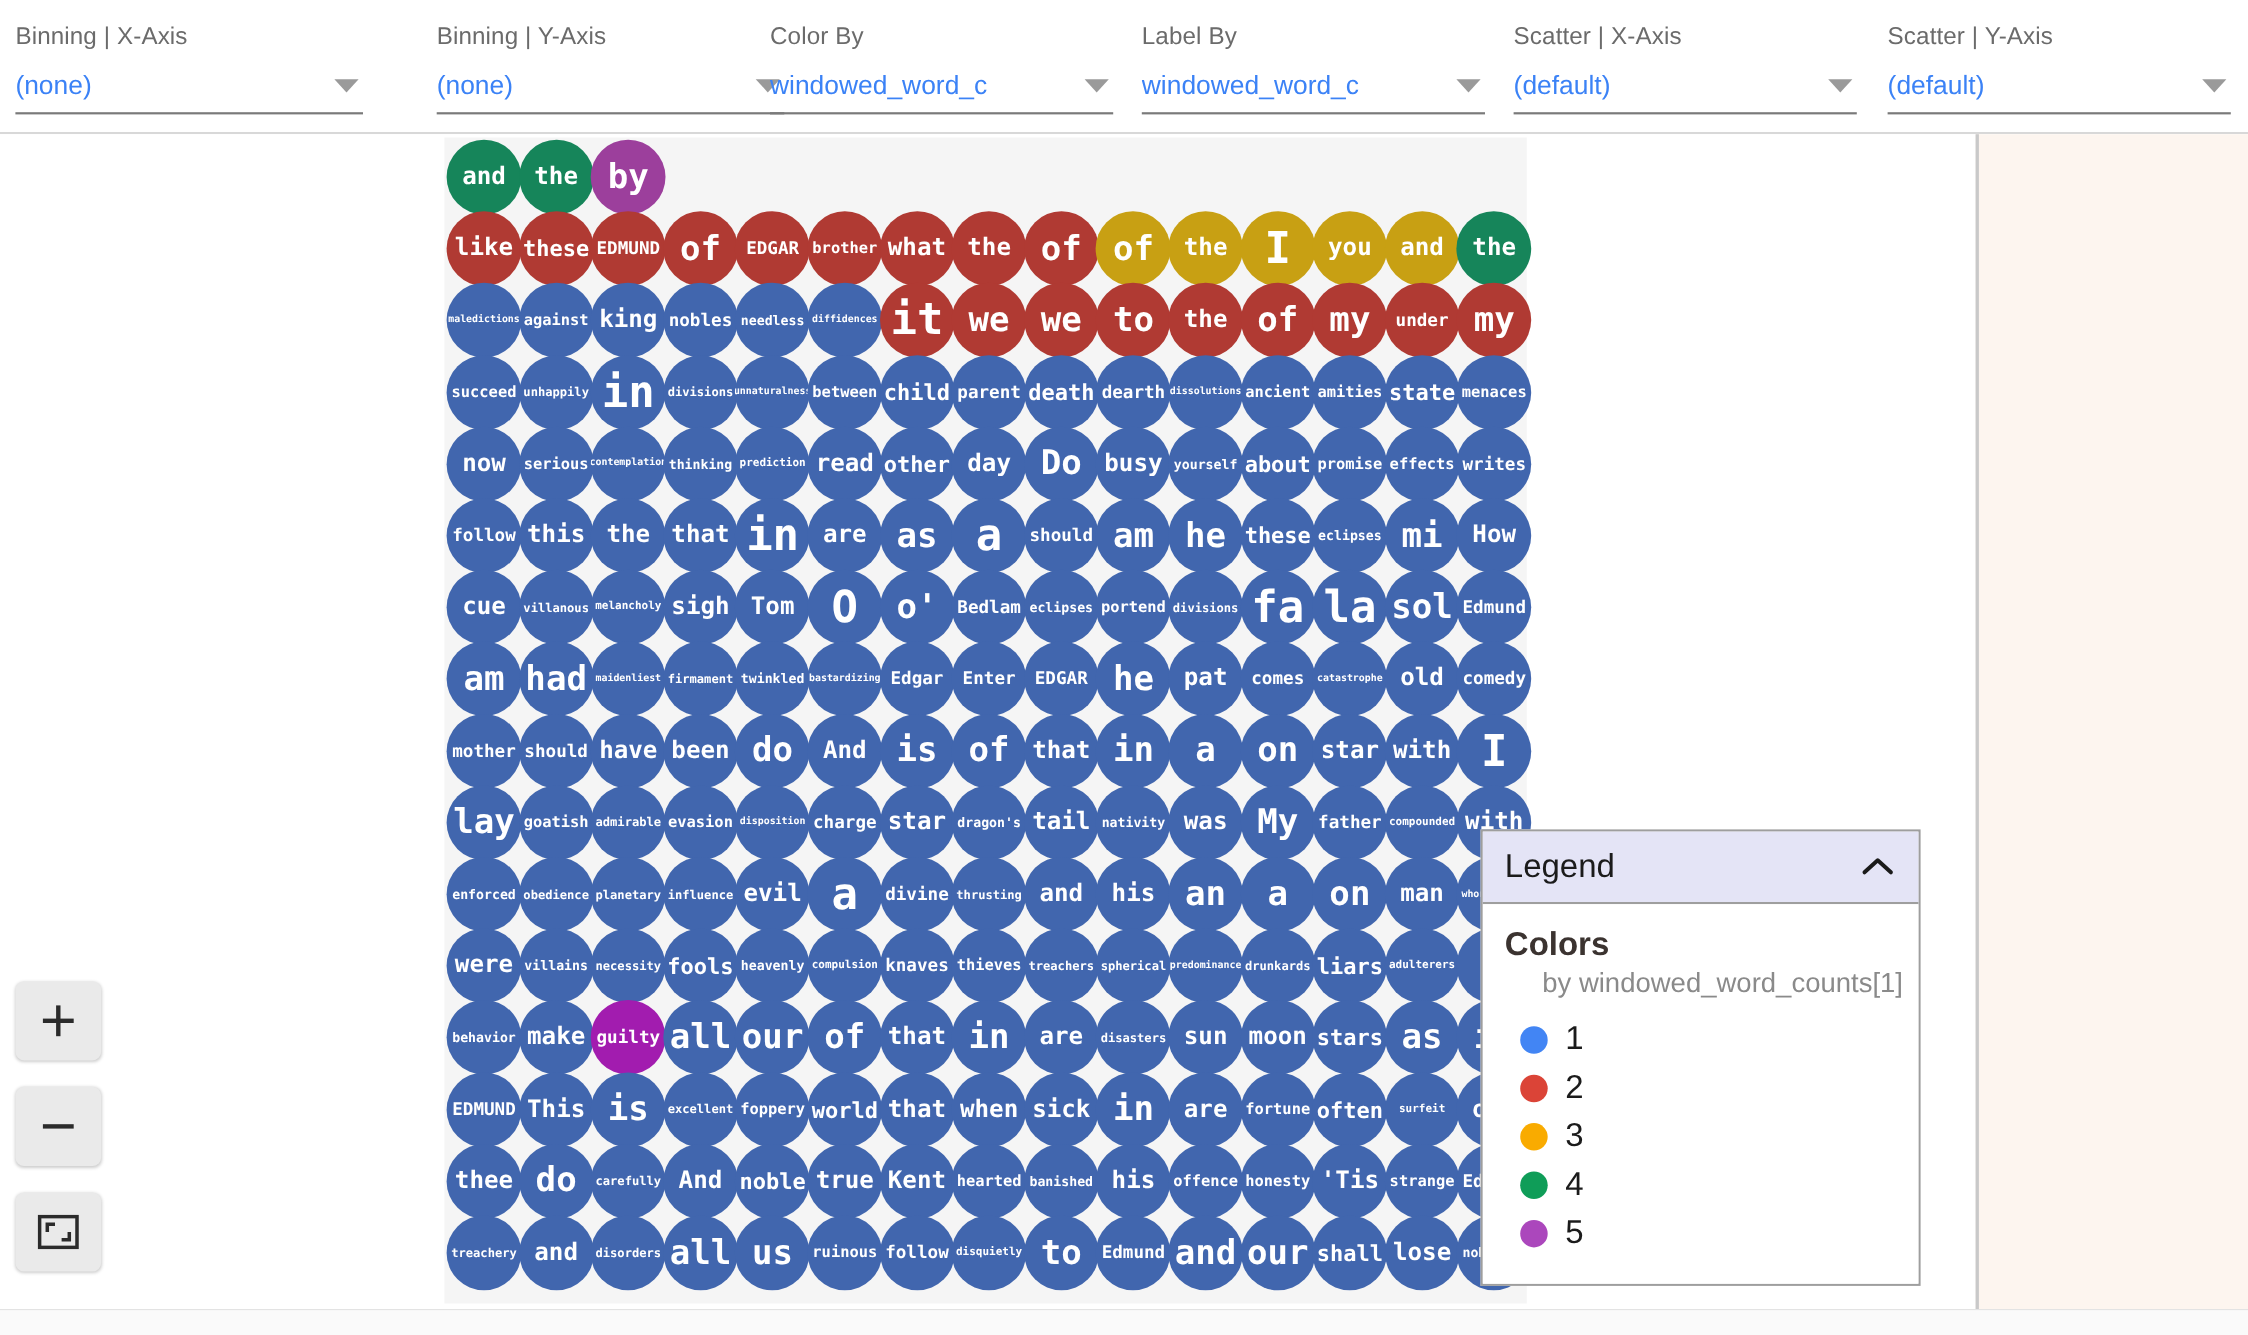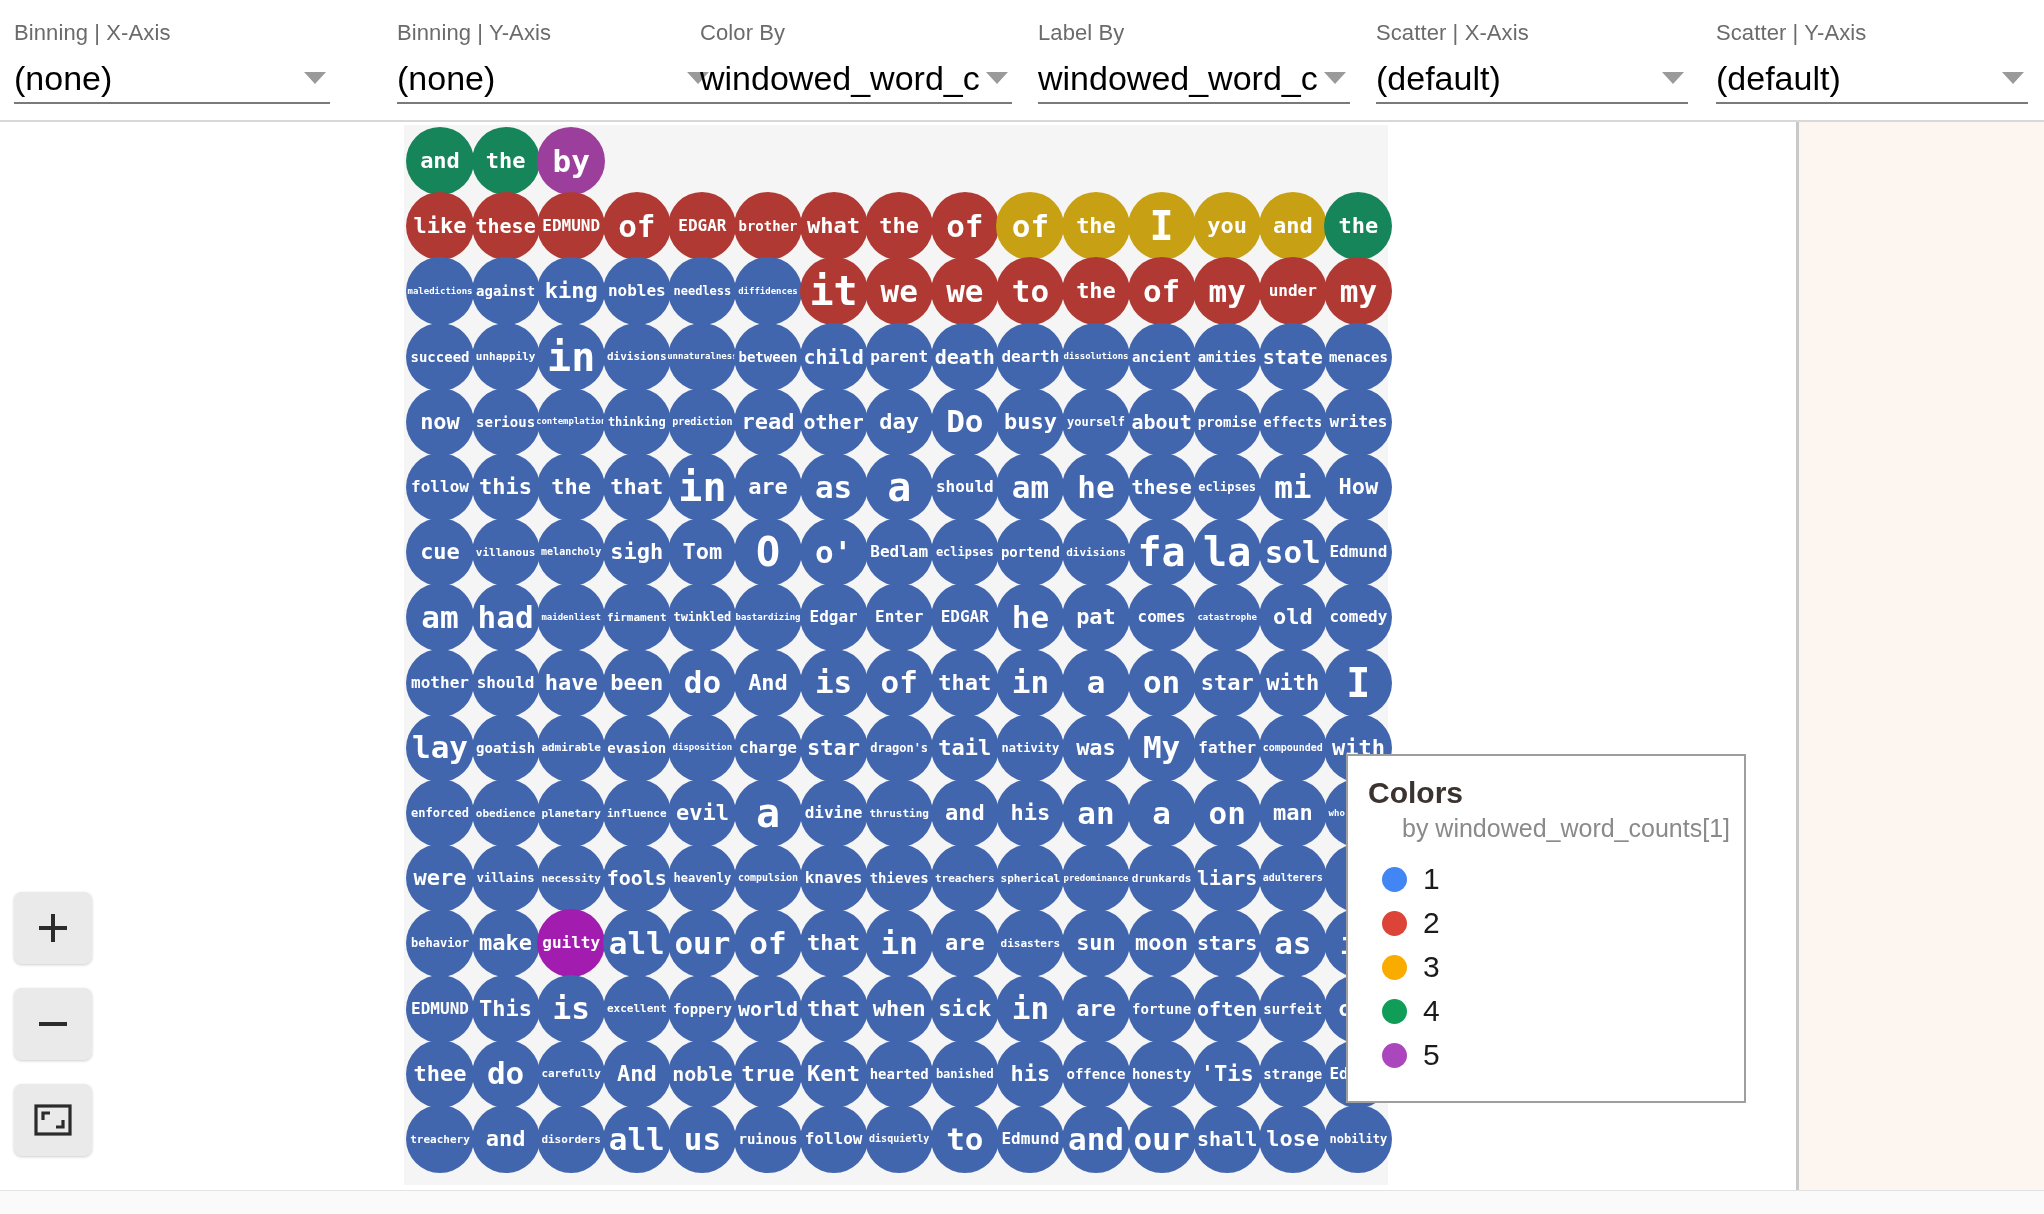--- a/index.html
+++ b/index.html
@@ -24,21 +24,21 @@
   .ctrl-label{
     font-size:22px;color:#6b6b6b;line-height:26px;
     white-space:nowrap;letter-spacing:.1px;
   }
   .ctrl-field{
     position:relative;margin-top:10px;
     border-bottom:2px solid #7a7a7a;
     height:46px;
   }
   .ctrl-value{
-    font-size:34px;color:#000000;line-height:44px;
+    font-size:24px;color:#3b82f6;line-height:44px;
     white-space:nowrap;overflow:hidden;
     display:block;
     padding-right:42px;
   }
   .caret{
     position:absolute;right:4px;top:16px;
     width:0;height:0;
     border-left:11px solid transparent;
     border-right:11px solid transparent;
     border-top:12px solid #9a9a9a;
@@ -761,21 +761,21 @@
       </div>
       <div class="bubble" style="left: 658px; top: 849.6px; width: 68px; height: 68px; background: rgb(65, 102, 174); font-size: 22px;">
         <span>are</span>
       </div>
       <div class="bubble" style="left: 723.6px; top: 849.6px; width: 68px; height: 68px; background: rgb(65, 102, 174); font-size: 14px;">
         <span>fortune</span>
       </div>
       <div class="bubble" style="left: 789.2px; top: 849.6px; width: 68px; height: 68px; background: rgb(65, 102, 174); font-size: 20px;">
         <span>often</span>
       </div>
-      <div class="bubble" style="left: 854.8px; top: 849.6px; width: 68px; height: 68px; background: rgb(65, 102, 174); font-size: 14px;">
+      <div class="bubble" style="left: 854.8px; top: 849.6px; width: 68px; height: 68px; background: rgb(65, 102, 174); font-size: 10px;">
         <span>surfeit</span>
       </div>
       <div class="bubble" style="left: 920.4px; top: 849.6px; width: 68px; height: 68px; background: rgb(65, 102, 174); font-size: 22px;">
         <span>own</span>
       </div>
       <div class="bubble" style="left: 2px; top: 914.8px; width: 68px; height: 68px; background: rgb(65, 102, 174); font-size: 22px;">
         <span>thee</span>
       </div>
       <div class="bubble" style="left: 67.6px; top: 914.8px; width: 68px; height: 68px; background: rgb(65, 102, 174); font-size: 31px;">
         <span>do</span>
@@ -886,20 +886,26 @@
   <div class="zbtn">
     <svg width="38" height="32" viewBox="0 0 38 32">
       <rect x="2" y="2" width="34" height="28" fill="none" stroke="#2b2b2b" stroke-width="3.2"></rect>
       <path d="M9 16 L9 9 L16 9" fill="none" stroke="#2b2b2b" stroke-width="3.2"></path>
       <path d="M29 16 L29 23 L22 23" fill="none" stroke="#2b2b2b" stroke-width="3.2"></path>
     </svg>
   </div>
 </div>
 
 <div class="legend">
+  <div class="legend-head">
+    <span class="legend-title">Legend</span>
+    <svg class="chev" width="30" height="20" viewBox="0 0 30 20">
+      <path d="M3 15 L15 4 L27 15" fill="none" stroke="#1b1b1b" stroke-width="3.6" stroke-linecap="round" stroke-linejoin="round"></path>
+    </svg>
+  </div>
   <div class="legend-body">
     <div class="legend-sec">Colors</div>
     <div class="legend-sub">by windowed_word_counts[1]</div>
     <div id="legend-items">
         <div class="legend-item">
           <span class="legend-swatch" style="background: rgb(66, 133, 244);"></span>
           <span class="legend-lbl">1</span>
         </div>
         <div class="legend-item">
           <span class="legend-swatch" style="background: rgb(219, 68, 55);"></span>

